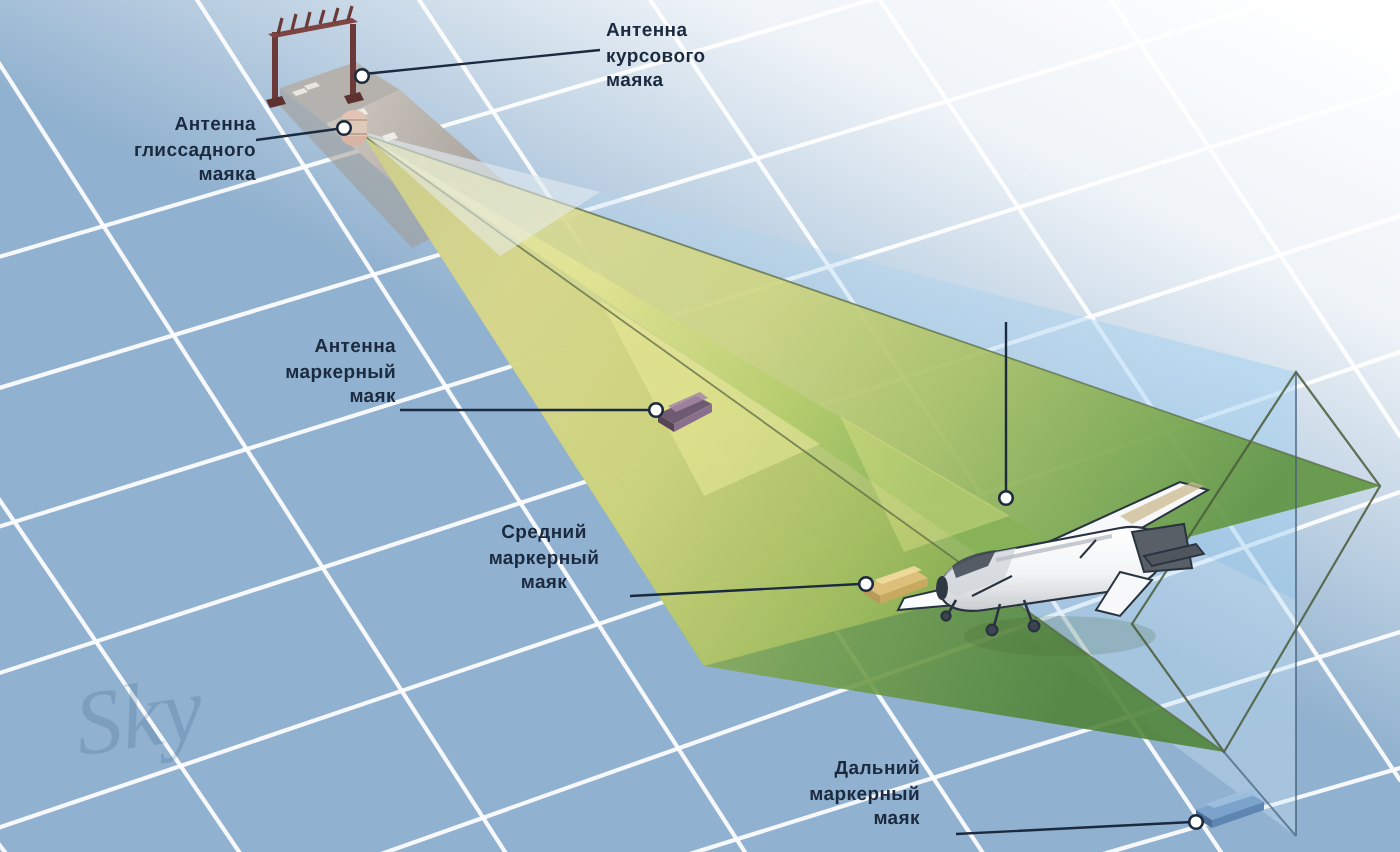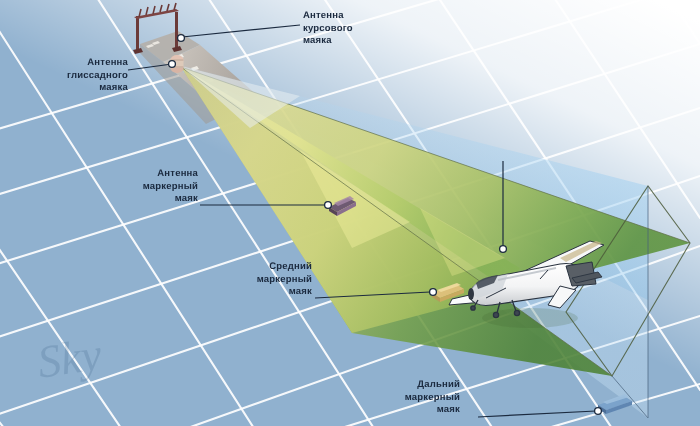--- a/index.html
+++ b/index.html
@@ -288,21 +288,21 @@
 маяка</div>
 
   <div class="lbl r" style="left:24px; top:57px; width:104px;">Антенна
 глиссадного
 маяка</div>
 
   <div class="lbl r" style="left:120px; top:168px; width:78px;">Антенна
 маркерный
 маяк</div>
 
-  <div class="lbl r" style="left:232px; top:261px; width:80px;">Средний
+  <div class="lbl r" style="left:232px; top:261px; width:80px;text-align:center;">Средний
 маркерный
 маяк</div>
 
 
   <div class="lbl r" style="left:382px; top:379px; width:78px;">Дальний
 маркерный
 маяк</div>
 
 </div>
 

